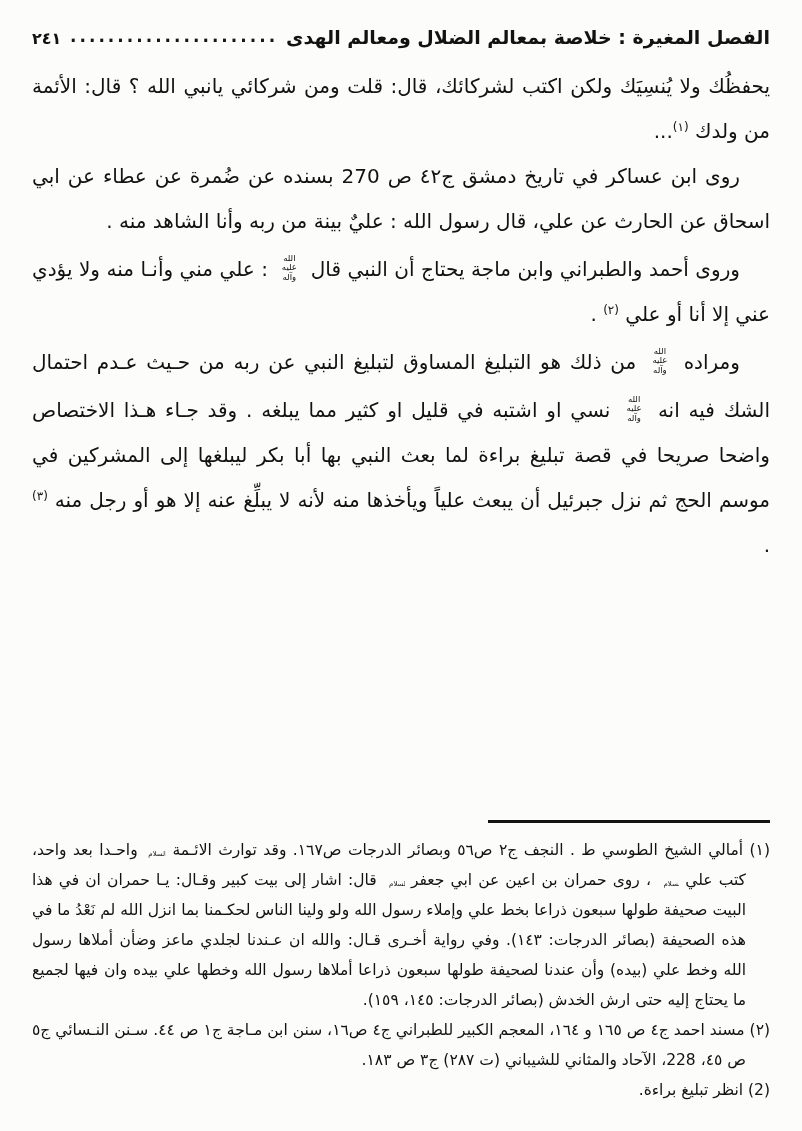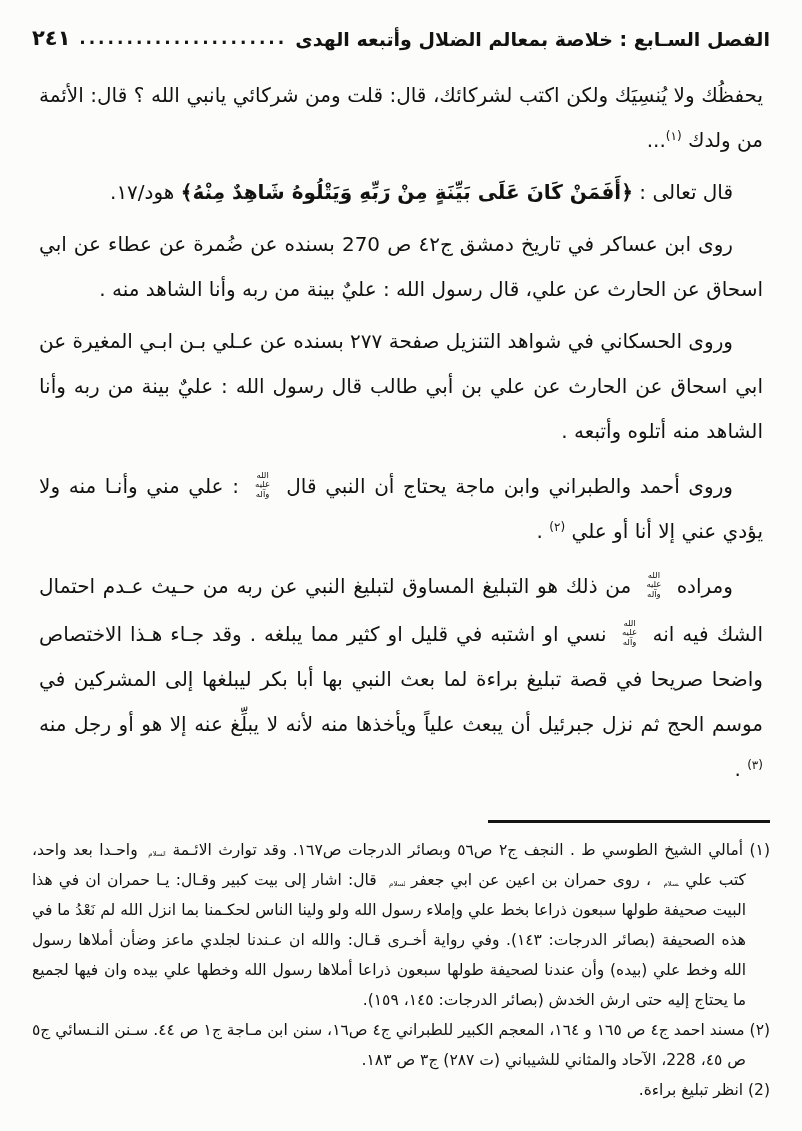--- a/index.html
+++ b/index.html
@@ -31,30 +31,30 @@
   }
   .chapter-title { flex: 0 0 auto; letter-spacing: 0.2px; }
   .dot-leader {
     flex: 1 1 auto;
     overflow: hidden;
     font-size: 17px;
     letter-spacing: 3px;
     color: #161616;
     transform: translateY(-2px);
   }
-  .page-number { flex: 0 0 auto; font-size: 21px; }
+  .page-number { flex: 0 0 auto; font-size: 16px; }
   
   .body-text {
     font-size: 20px;
     line-height: 45px;
     text-align: justify;
     height: 730px;
     overflow: hidden;
   }
-  .para { margin: 7px; }
+  .para { margin: 0; }
   .para.indent { text-indent: 30px; }
   .verse-text { font-weight: bold; }
   .fnref {
     font-size: 12px;
     line-height: 0;
     vertical-align: 7px;
     white-space: nowrap;
   }
   .hon {
     display: inline-block;
@@ -101,34 +101,32 @@
     white-space: normal;
     overflow: hidden;
   }
 </style>
 </head>
 <body>
 
 <div class="page">
 
   <header class="page-header">
-    <span class="chapter-title">الفصل السـابع : خلاصة بمعالم الضلال وأتبعه الهدى</span>
+    <span class="chapter-title">الفصل المغيرة : خلاصة بمعالم الضلال ومعالم الهدى</span>
     <span class="dot-leader">................................................</span>
     <span class="page-number">٢٤١</span>
   </header>
 
   <main class="body-text">
 
     <p class="para"><span>يحفظُك ولا يُنسِيَك ولكن اكتب لشركائك، قال: قلت ومن شركائي يانبي الله ؟ قال: الأئمة من ولدك</span> <sup class="fnref">(١)</sup><span>...</span></p>
 
-    <p class="para indent"><span>قال تعالى : </span><span class="verse-text">﴿أَفَمَنْ كَانَ عَلَى بَيِّنَةٍ مِنْ رَبِّهِ وَيَتْلُوهُ شَاهِدٌ مِنْهُ﴾</span><span> هود/١٧.</span></p>
 
     <p class="para indent"><span>روى ابن عساكر في تاريخ دمشق ج٤٢ ص 270 بسنده عن ضُمرة عن عطاء عن ابي اسحاق عن الحارث عن علي، قال رسول الله : عليٌ بينة من ربه وأنا الشاهد منه .</span></p>
 
-    <p class="para indent"><span>وروى الحسكاني في شواهد التنزيل صفحة ٢٧٧ بسنده عن عـلي بـن ابـي المغيرة عن ابي اسحاق عن الحارث عن علي بن أبي طالب قال رسول الله : عليٌ بينة من ربه وأنا الشاهد منه أتلوه وأتبعه .</span></p>
 
     <p class="para indent"><span>وروى أحمد والطبراني وابن ماجة يحتاج أن النبي قال </span><span class="hon">صلى الله عليه وآله</span><span> : علي مني وأنـا منه ولا يؤدي عني إلا أنا أو علي </span><sup class="fnref">(٢)</sup><span> .</span></p>
 
     <p class="para indent"><span>ومراده </span><span class="hon">صلى الله عليه وآله</span><span> من ذلك هو التبليغ المساوق لتبليغ النبي عن ربه من حـيث عـدم احتمال الشك فيه انه </span><span class="hon">صلى الله عليه وآله</span><span> نسي او اشتبه في قليل او كثير مما يبلغه . وقد جـاء هـذا الاختصاص واضحا صريحا في قصة تبليغ براءة لما بعث النبي بها أبا بكر ليبلغها إلى المشركين في موسم الحج ثم نزل جبرئيل أن يبعث علياً ويأخذها منه لأنه لا يبلِّغ عنه إلا هو أو رجل منه </span><sup class="fnref">(٣)</sup><span> .</span></p>
 
   </main>
 
   <footer class="footnotes-area">
     <div class="fn-separator"></div>
     <div class="footnotes">

